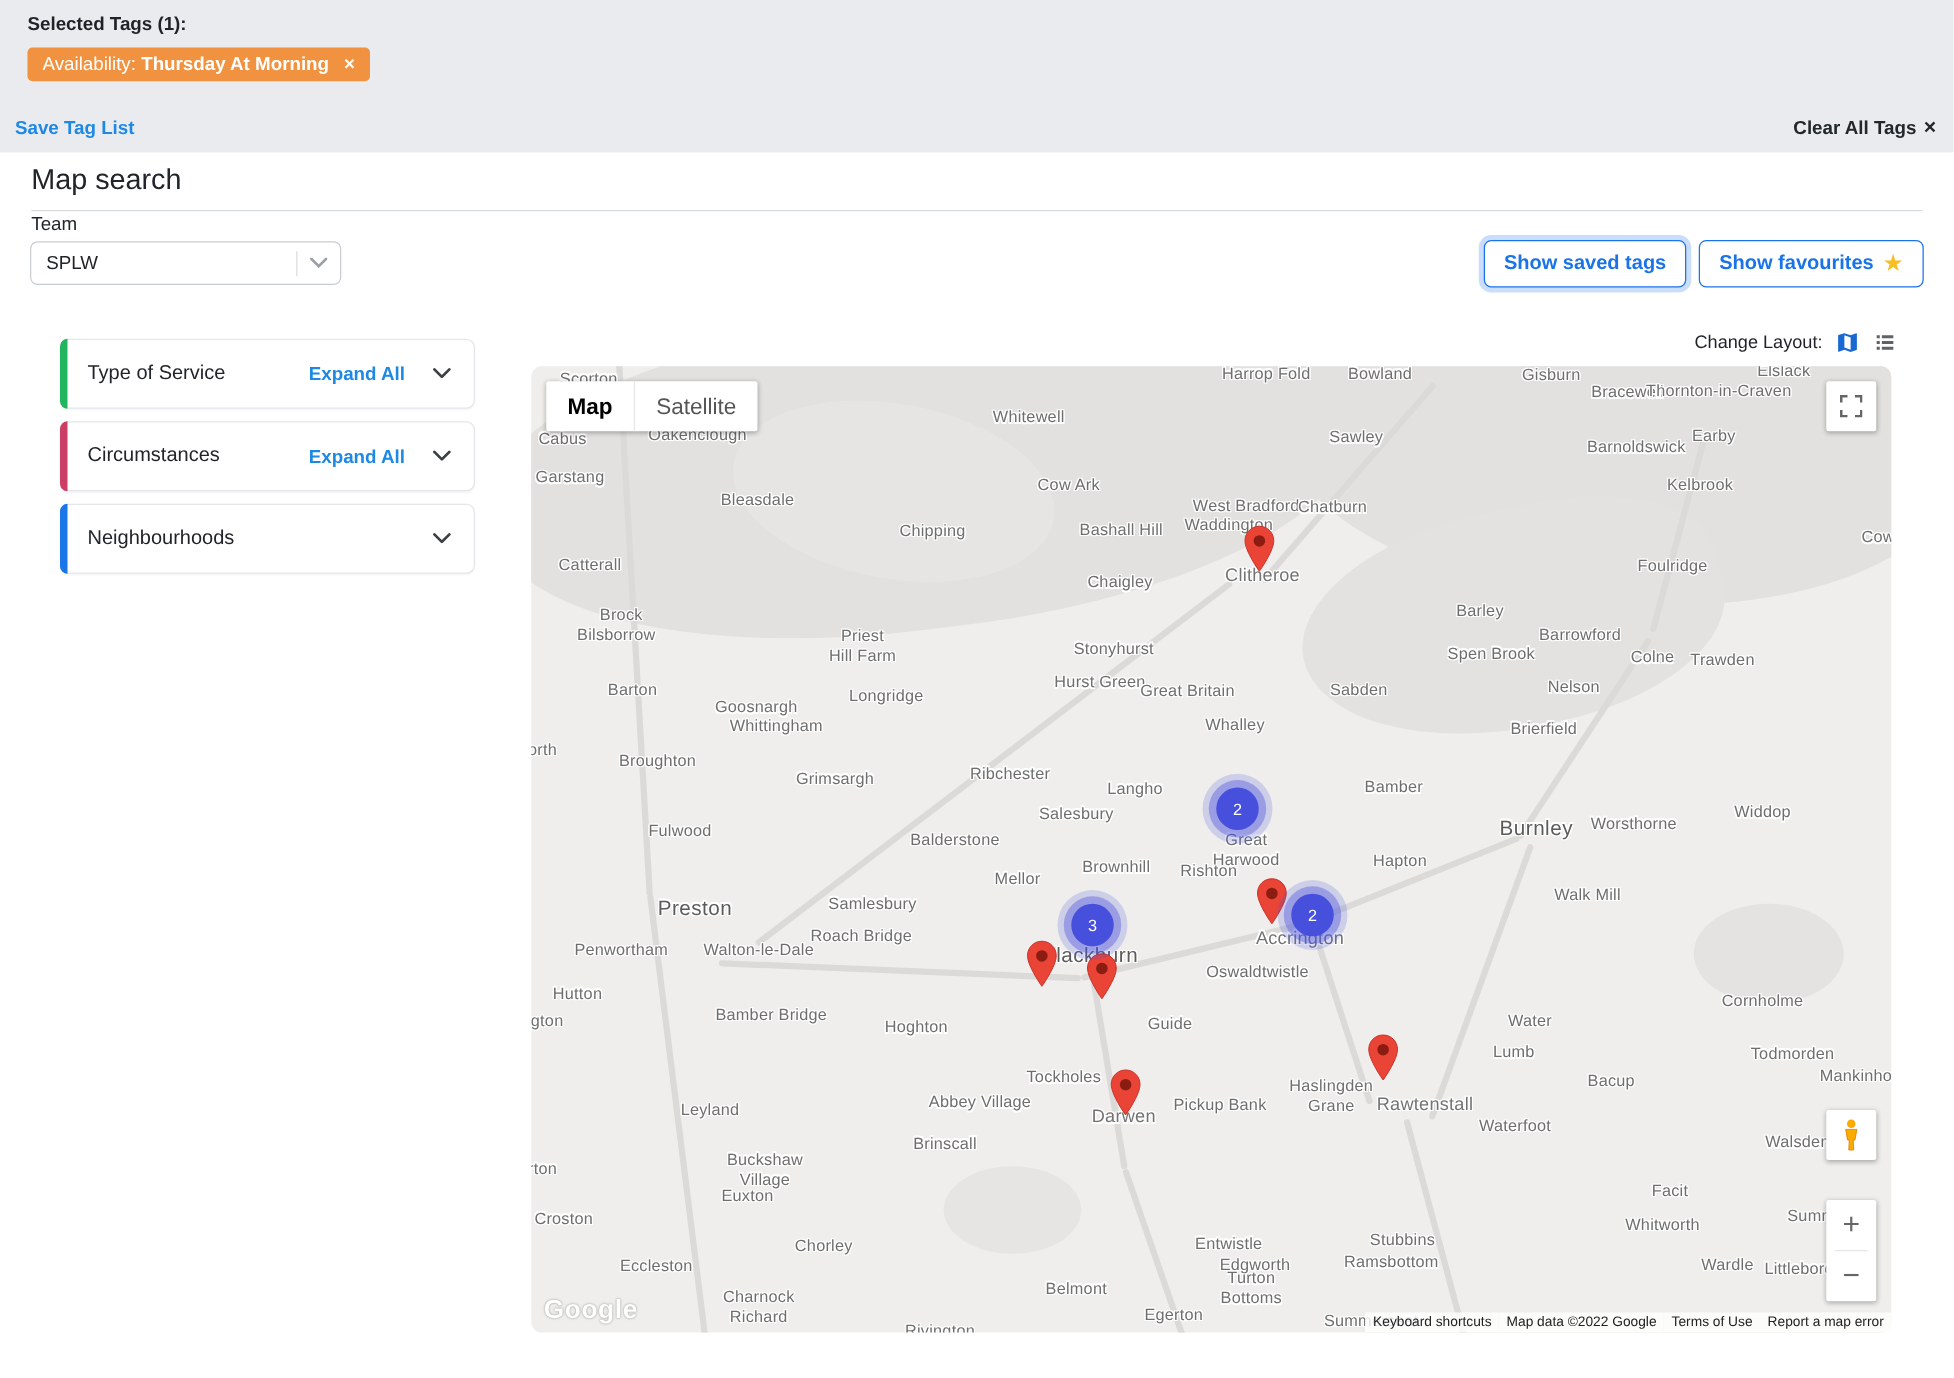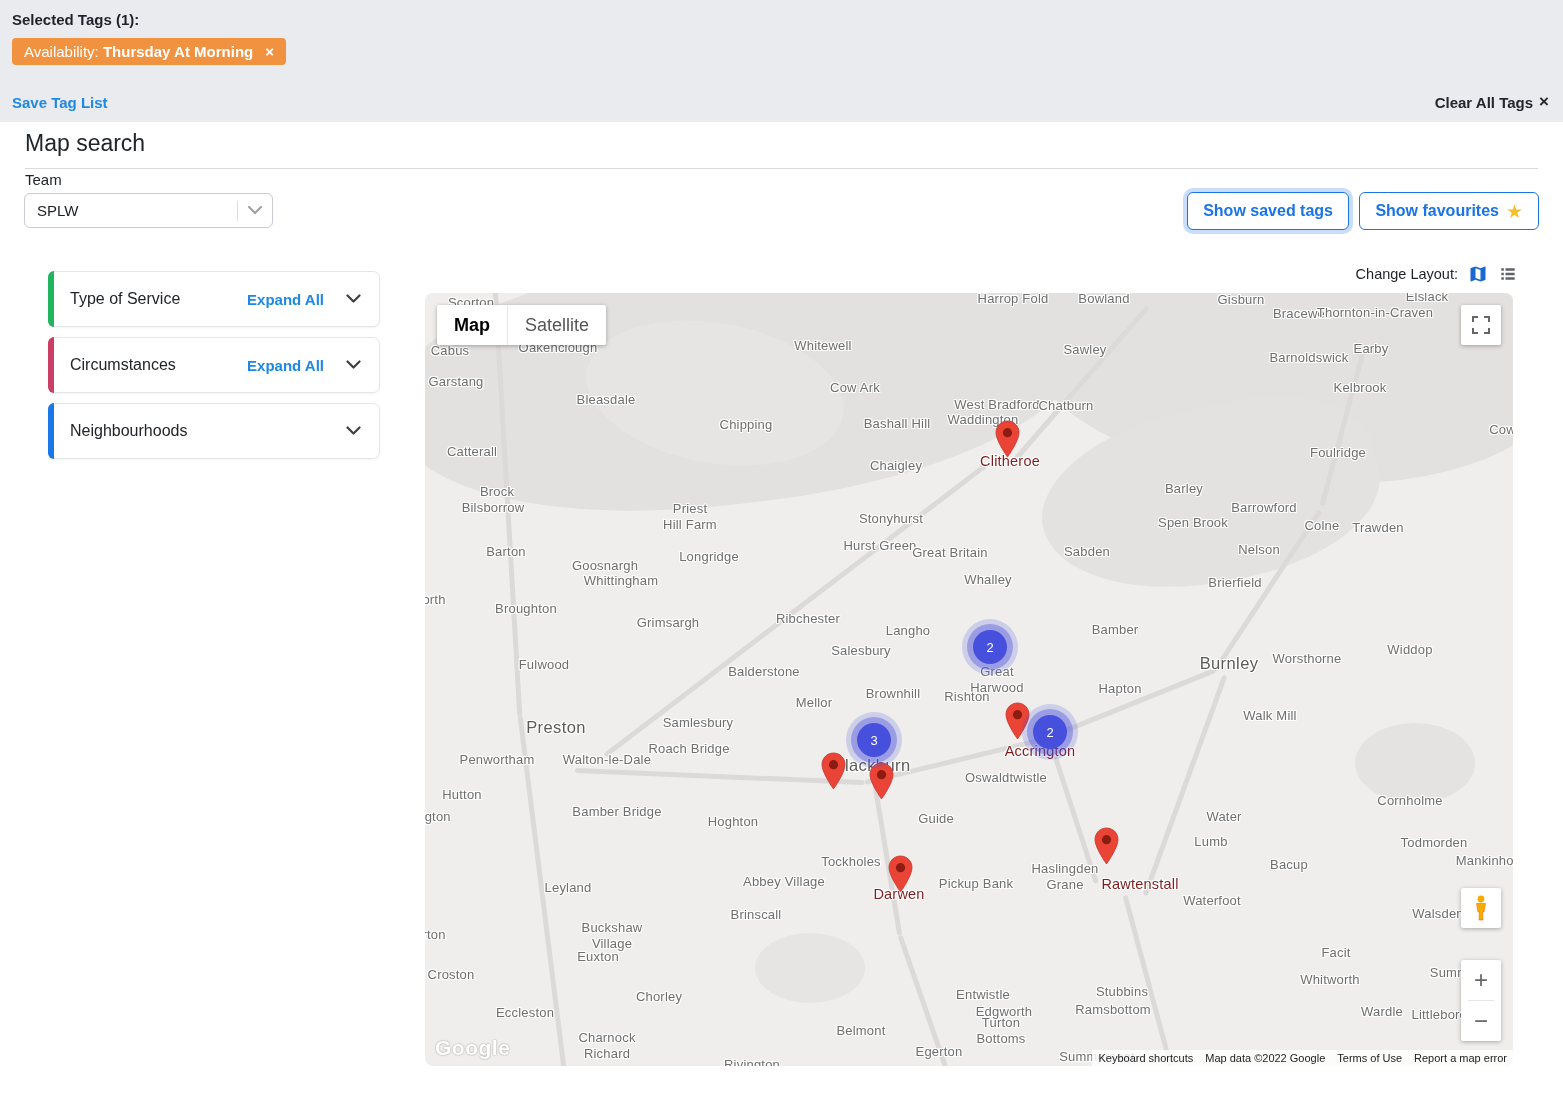--- a/index.html
+++ b/index.html
@@ -1,20 +1,20 @@
 <!DOCTYPE html>
 <html><head>
 <meta charset="utf-8">
 <style>
   * { margin:0; padding:0; box-sizing:border-box; }
   html,body { width:1563px; height:1102px; background:#fff; font-family:"Liberation Sans","DejaVu Sans",sans-serif; color:#212529; overflow:hidden; }
   .stage { position:relative; width:1563px; height:1102px; }
 
   
-  .topbar { position:absolute; left:0; top:0; width:1563px; height:122px; background:#e9ebee; padding:11px 12px; }
+  .topbar { position:absolute; left:0; top:0; width:1563px; height:122px; background:#e9ebee; padding:11px 22px; }
   .topbar-title { font-size:15px; font-weight:700; color:#1f2329; }
   .tag { display:inline-flex; align-items:center; gap:12px; margin-top:10px; background:#f0923f; color:#fff; border-radius:4px; padding:5px 12px; font-size:15px; }
   .tag b { font-weight:700; }
   .tag .x { font-weight:700; font-size:15px; cursor:pointer; }
   .topbar-bottom { position:absolute; left:12px; right:14px; bottom:10px; display:flex; justify-content:space-between; align-items:center; }
   .save-link { color:#1e88e5; font-size:15px; font-weight:600; cursor:pointer; }
   .clear-all { color:#23272b; font-size:15px; font-weight:600; cursor:pointer; display:flex; align-items:center; gap:6px; }
   .clear-all .x { font-size:17px; }
 
   
@@ -42,21 +42,21 @@
   .fcard .flabel { flex:1; font-size:16px; color:#212529; }
   .fcard .expand { color:#1e88e5; font-size:15px; font-weight:600; margin-right:22px; cursor:pointer; }
   .fcard .chev { color:#3c4043; display:flex; }
 
   
   .map { position:absolute; left:425px; top:293px; width:1088px; height:773px; background:#efeeec; border-radius:8px; overflow:hidden; cursor:grab; }
   .blob { position:absolute; background:#e2e1df; }
   .road { position:absolute; height:5px; background:#dbdad8; border-radius:3px; transform-origin:0 50%; }
   .mlabel { position:absolute; transform:translate(-50%,-50%); font-size:13px; color:#6e6e6e; letter-spacing:.2px; white-space:pre-line; text-align:center; line-height:1.25;
             text-shadow:-1px -1px 0 #fff,1px -1px 0 #fff,-1px 1px 0 #fff,1px 1px 0 #fff,0 1px 0 #fff,0 -1px 0 #fff; pointer-events:none; }
-  .mlabel.md { font-size:14.5px; color:#7f1d1d; }
+  .mlabel.md { font-size:14.5px; color:#737373; }
   .mlabel.lg { font-size:16.5px; color:#5b5b5b; letter-spacing:.4px; }
   .pin { position:absolute; width:25px; height:38px; cursor:pointer; }
   .cluster { position:absolute; width:34px; height:34px; border-radius:50%; background:#474fdd; color:#fff; font-size:13px; display:flex; align-items:center; justify-content:center; cursor:pointer;
              box-shadow:0 0 0 6px rgba(71,79,221,.38), 0 0 0 11px rgba(71,79,221,.20); }
 
   .maptype { position:absolute; left:12px; top:12px; height:40px; display:flex; background:#fff; box-shadow:0 1px 4px rgba(0,0,0,.3); border-radius:2px; }
   .maptype .mt { padding:0 17px; display:flex; align-items:center; font-size:18px; color:#565656; cursor:pointer; }
   .maptype .mt.active { font-weight:700; color:#000; border-right:1px solid #e6e6e6; }
   .ctl { position:absolute; background:#fff; border-radius:2px; box-shadow:0 1px 4px rgba(0,0,0,.3); display:flex; align-items:center; justify-content:center; cursor:pointer; }
   .fullscreen { right:12px; top:12px; width:40px; height:40px; }
@@ -189,21 +189,21 @@
         <span class="mlabel" style="left: 46px; top: 10px;">Scorton</span>
         <span class="mlabel" style="left: 588px; top: 6px;">Harrop Fold</span>
         <span class="mlabel" style="left: 679px; top: 6px;">Bowland</span>
         <span class="mlabel" style="left: 772px; top: 7px; margin-left: 44px;">Gisburn</span>
         <span class="mlabel" style="left: 1002px; top: 4px;">Elslack</span>
         <span class="mlabel" style="left: 877px; top: 21px;">Bracewell</span>
         <span class="mlabel" style="left: 950px; top: 20px;">Thornton-in-Craven</span>
         <span class="mlabel" style="left: 660px; top: 57px;">Sawley</span>
         <span class="mlabel" style="left: 946px; top: 56px;">Earby</span>
         <span class="mlabel" style="left: 884px; top: 65px;">Barnoldswick</span>
-        <span class="mlabel" style="left: 398px; top: 53px;">Whitewell</span>
+        <span class="mlabel" style="left: 398px; top: 41px;">Whitewell</span>
         <span class="mlabel" style="left: 935px; top: 95px;">Kelbrook</span>
         <span class="mlabel" style="left: 25px; top: 58px;">Cabus</span>
         <span class="mlabel" style="left: 133px; top: 55px;">Oakenclough</span>
         <span class="mlabel" style="left: 31px; top: 89px;">Garstang</span>
         <span class="mlabel" style="left: 430px; top: 95px;">Cow Ark</span>
         <span class="mlabel" style="left: 572px; top: 112px;">West Bradford</span>
         <span class="mlabel" style="left: 641px; top: 113px;">Chatburn</span>
         <span class="mlabel" style="left: 558px; top: 127px;">Waddington</span>
         <span class="mlabel" style="left: 181px; top: 107px;">Bleasdale</span>
         <span class="mlabel" style="left: 321px; top: 132px;">Chipping</span>

